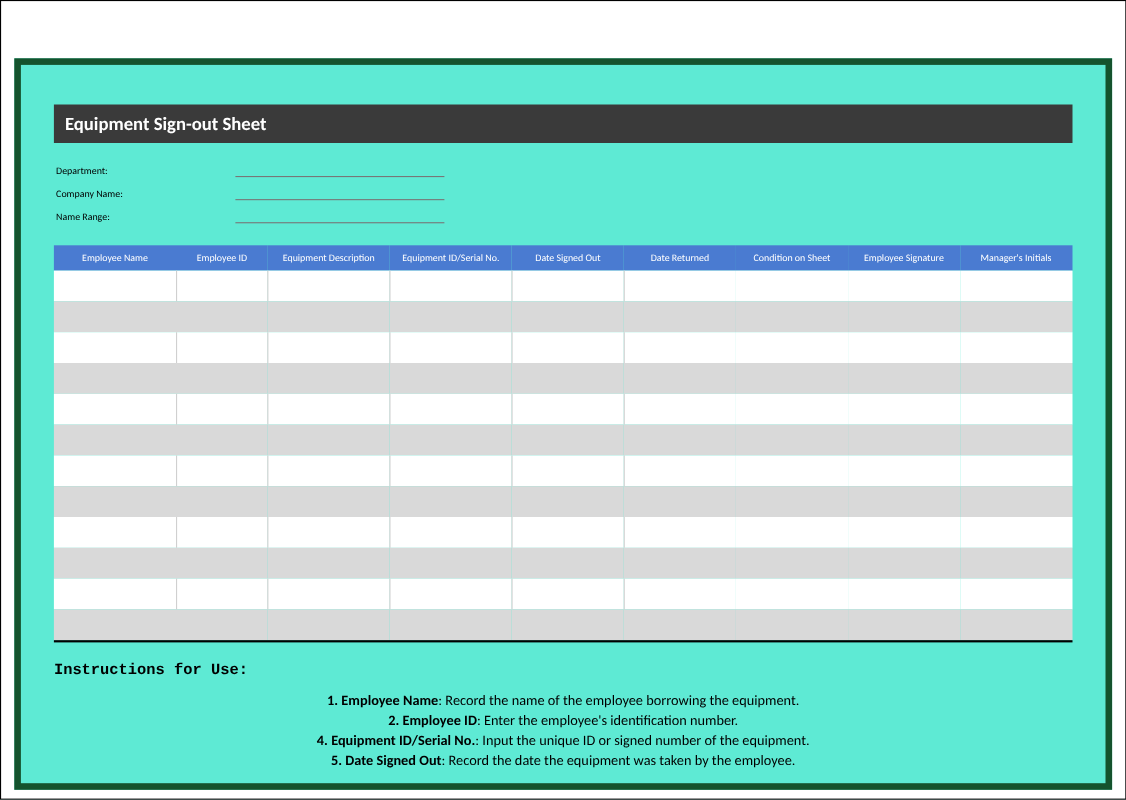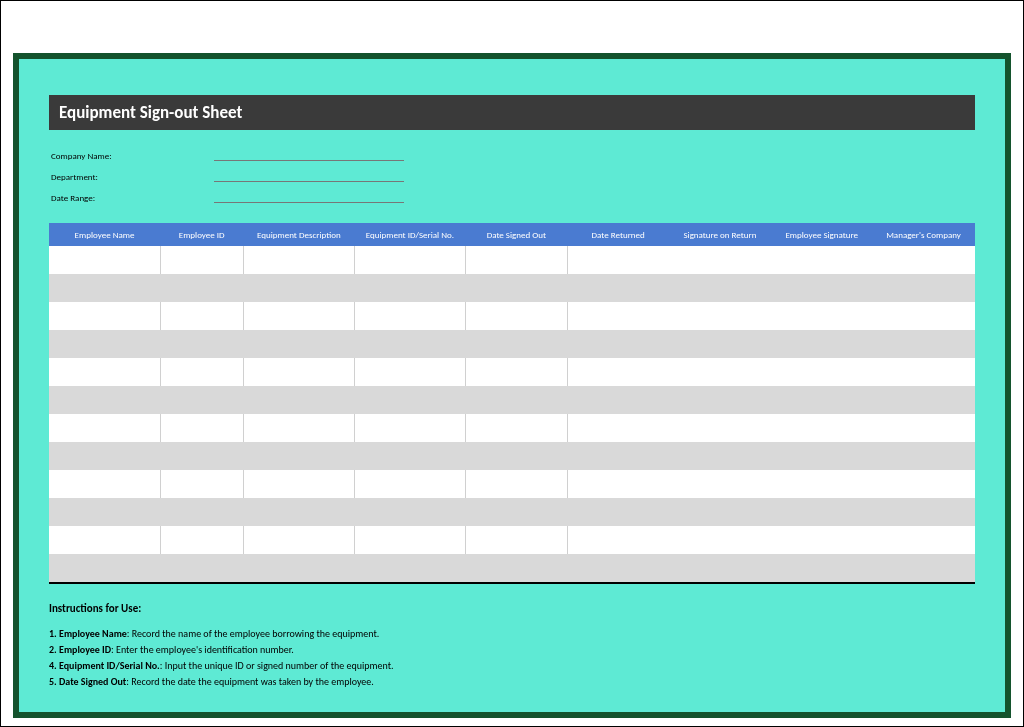--- a/index.html
+++ b/index.html
@@ -76,47 +76,49 @@
   }
   .table-bottom-rule {
     border-top: 2px solid #000;
     margin-top: 0;
   }
   .instructions {
     margin-top: 18px;
   }
   .instr-title {
     font-weight: bold;
-    font-size: 11px;
+    font-size: 14px;
     margin-bottom: 12px;
+    font-family: Liberation Mono, monospace;
   }
   .instr-line {
-    font-size: 10px;
+    font-size: 13px;
     margin-bottom: 3px;
+    text-align: center;
   }
   .instr-line b { font-weight: bold; }
 </style>
 </head>
 <body>
 
 <div class="page">
 
   <div class="title-bar">Equipment Sign-out Sheet</div>
 
   <div class="info-block">
+    <div class="info-row">
+      <div class="info-label">Department:</div>
+      <div class="info-line"></div>
+    </div>
     <div class="info-row">
       <div class="info-label">Company Name:</div>
       <div class="info-line"></div>
     </div>
     <div class="info-row">
-      <div class="info-label">Department:</div>
-      <div class="info-line"></div>
-    </div>
-    <div class="info-row">
-      <div class="info-label">Date Range:</div>
+      <div class="info-label">Name Range:</div>
       <div class="info-line"></div>
     </div>
   </div>
 
   <table class="tbl">
     <colgroup>
       <col style="width:12%">
       <col style="width:9%">
       <col style="width:12%">
       <col style="width:12%">
@@ -127,23 +129,23 @@
       <col style="width:11%">
     </colgroup>
     <thead>
       <tr>
         <th>Employee Name</th>
         <th>Employee ID</th>
         <th>Equipment Description</th>
         <th>Equipment ID/Serial No.</th>
         <th>Date Signed Out</th>
         <th>Date Returned</th>
-        <th>Signature on Return</th>
+        <th>Condition on Sheet</th>
         <th>Employee Signature</th>
-        <th>Manager's Company</th>
+        <th>Manager's Initials</th>
       </tr>
     </thead>
     <tbody>
       <tr class="even">
           <td class="sep"></td>
           <td class="sep"></td>
           <td class="sep"></td>
           <td class="sep"></td>
           <td class="sep"></td>
           <td></td>

